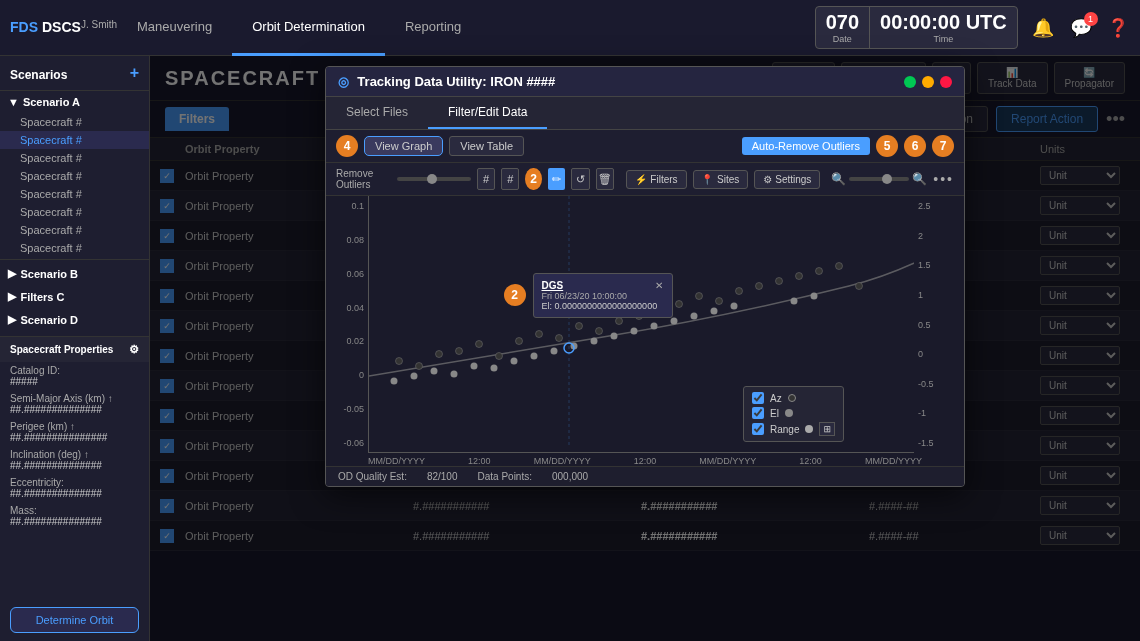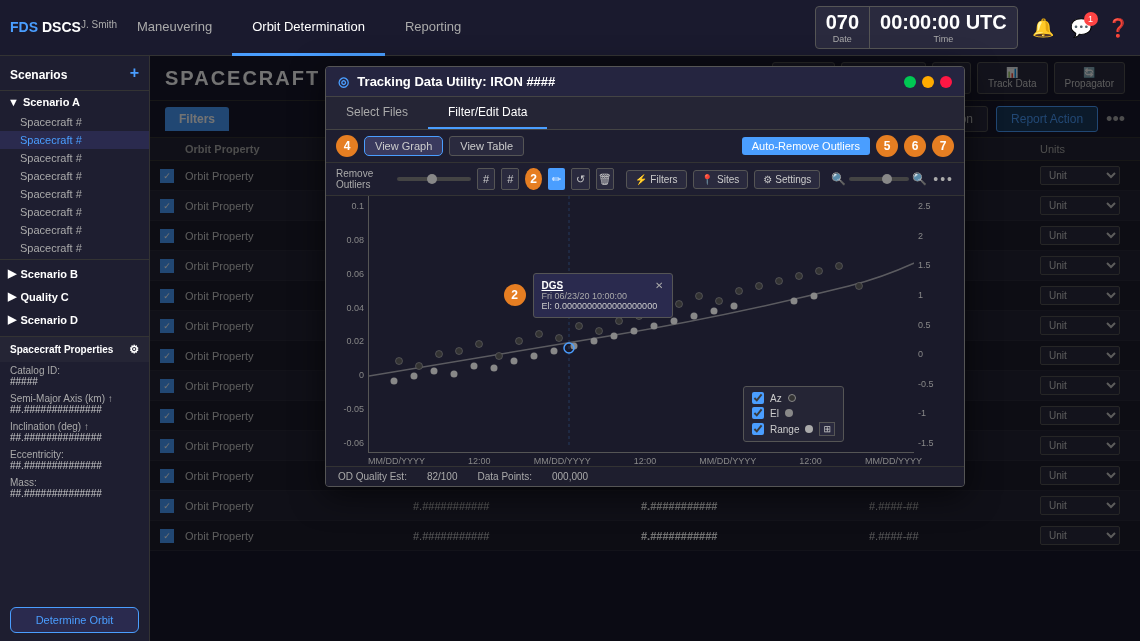--- a/index.html
+++ b/index.html
@@ -69,39 +69,43 @@
     <div style="padding:3px 8px 3px 20px; color:#aaa; font-size:11px; cursor:pointer;">Spacecraft #</div>
     <div style="padding:3px 8px 3px 20px; color:#aaa; font-size:11px; cursor:pointer;">Spacecraft #</div>
     <div style="padding:3px 8px 3px 20px; color:#aaa; font-size:11px; cursor:pointer;">Spacecraft #</div>
     <div style="border-top:1px solid #333; margin:2px 0;"></div>
     <div style="padding:5px 8px; cursor:pointer; color:#fff; font-size:11px; font-weight:bold; display:flex; align-items:center; gap:4px;">
       <span>▶</span>
       <span>Scenario B</span>
     </div>
     <div style="padding:5px 8px; cursor:pointer; color:#fff; font-size:11px; font-weight:bold; display:flex; align-items:center; gap:4px;">
       <span>▶</span>
-      <span>Quality C</span>
+      <span>Filters C</span>
     </div>
     <div style="padding:5px 8px; cursor:pointer; color:#fff; font-size:11px; font-weight:bold; display:flex; align-items:center; gap:4px;">
       <span>▶</span>
       <span>Scenario D</span>
     </div>
 
     <div style="border-top:1px solid #333; margin-top:5px;"></div>
     <div style="display:flex; justify-content:space-between; align-items:center; padding:6px 10px; color:#fff; font-size:11px; font-weight:bold; background:#252535;">
       <span style="font-size:10px;">Spacecraft Properties</span>
       <span style="cursor:pointer;">⚙</span>
     </div>
     <div style="padding:3px 10px;">
       <div style="color:#aaa; font-size:10px;">Catalog ID:</div>
       <div style="color:#ccc; font-size:10px;">#####</div>
     </div>
     <div style="padding:3px 10px;">
       <div style="color:#aaa; font-size:10px;">Semi-Major Axis (km) ↑</div>
       <div style="color:#ccc; font-size:10px;">##.##############</div>
+    </div>
+    <div style="padding:3px 10px;">
+      <div style="color:#aaa; font-size:10px;">Perigee (km) ↑</div>
+      <div style="color:#ccc; font-size:10px;">##.###############</div>
     </div>
     <div style="padding:3px 10px;">
       <div style="color:#aaa; font-size:10px;">Inclination (deg) ↑</div>
       <div style="color:#ccc; font-size:10px;">##.##############</div>
     </div>
     <div style="padding:3px 10px;">
       <div style="color:#aaa; font-size:10px;">Eccentricity:</div>
       <div style="color:#ccc; font-size:10px;">##.##############</div>
     </div>
     <div style="padding:3px 10px;">

